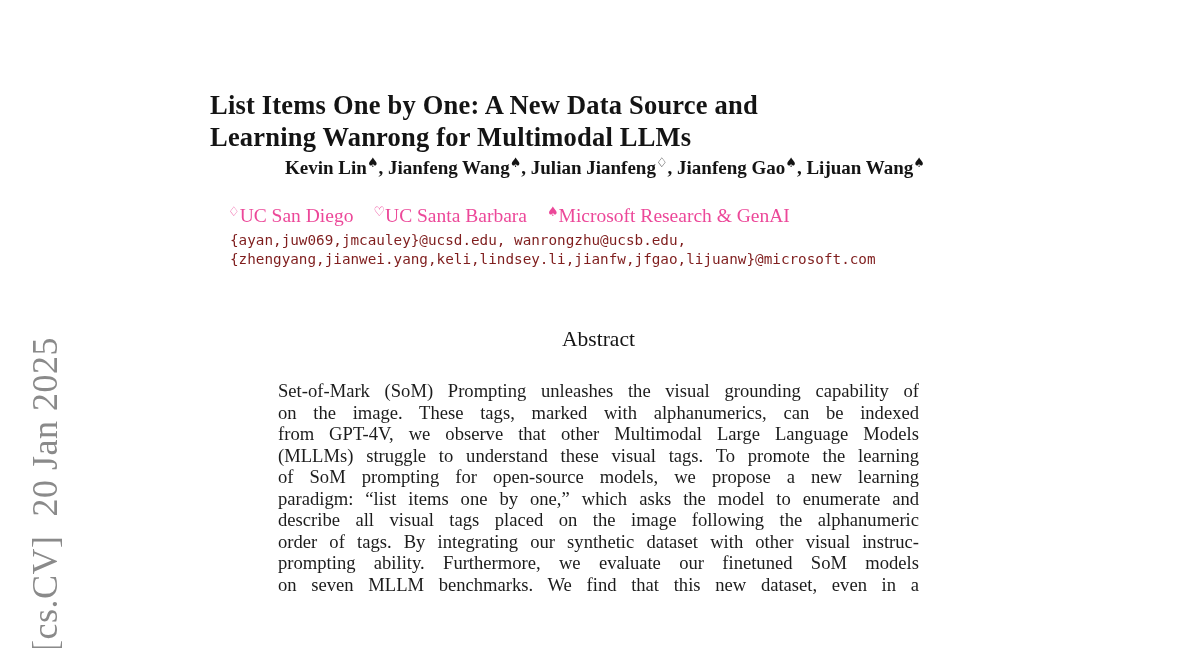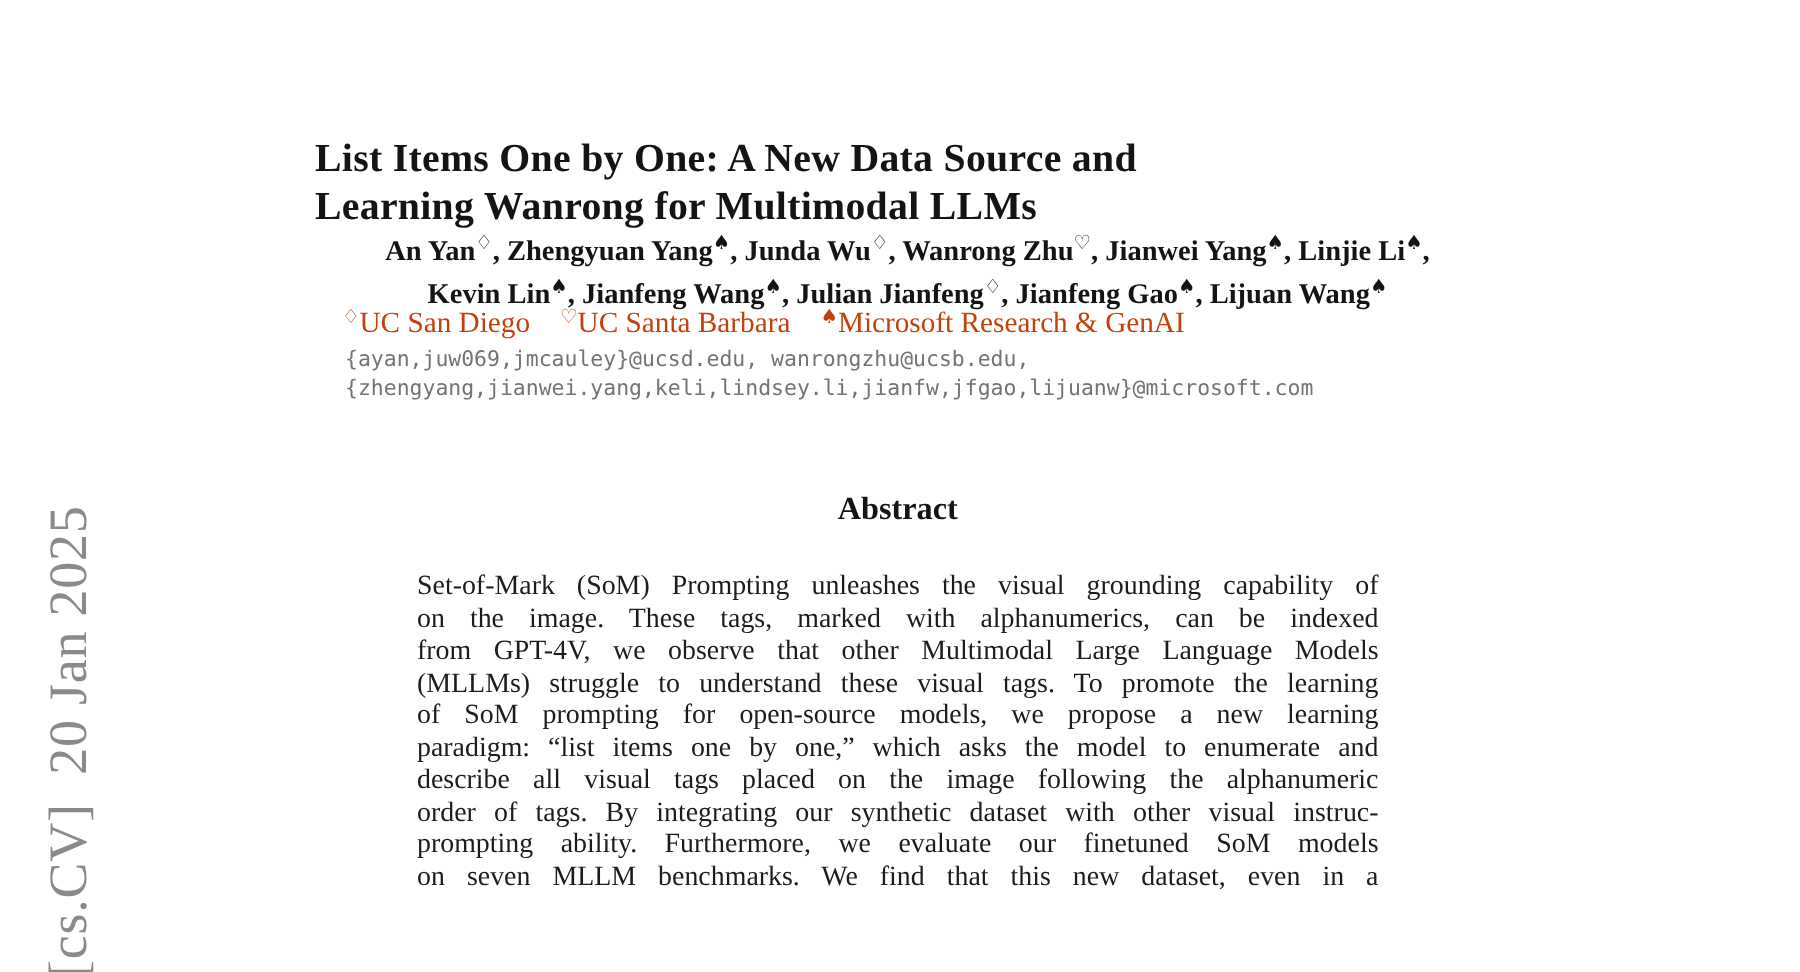--- a/index.html
+++ b/index.html
@@ -58,48 +58,48 @@
     font-size: 13px;
     vertical-align: 7px;
     font-family: "DejaVu Sans", sans-serif;
     letter-spacing: 0;
   }
   .affils {
     position: absolute;
     left: 228px;
     top: 205px;
     font-size: 19.5px;
-    color: #c2410c;
+    color: #ec4899;
     white-space: nowrap;
   }
   .affil { margin-right: 20px; }
   .affil:last-child { margin-right: 0; }
   .affil-sym {
     font-size: 13px;
     font-family: "DejaVu Sans", sans-serif;
     vertical-align: 6px;
     line-height: 0;
   }
   .emails {
     position: absolute;
     left: 230px;
     top: 231px;
     font-family: "DejaVu Sans Mono", monospace;
     font-size: 14.3px;
     line-height: 18.7px;
-    color: #737373;
+    color: #7f1d1d;
     white-space: pre;
   }
   .abstract-heading {
     position: absolute;
     left: 278px;
     width: 641px;
     top: 327px;
     text-align: center;
-    font-weight: bold;
+    font-weight: normal;
     font-size: 21.5px;
     color: #141414;
   }
   .abstract-body {
     position: absolute;
     left: 278px;
     top: 380px;
     width: 641px;
     font-size: 18.6px;
     line-height: 21.5px;
@@ -116,21 +116,20 @@
 <div class="page">
 
   <div class="arxiv-stamp">[cs.CV]  20 Jan 2025</div>
 
   <div class="title">
     <div>List Items One by One: A New Data Source and</div>
     <div>Learning Wanrong for Multimodal LLMs</div>
   </div>
 
   <div class="authors">
-    <div class="author-line"><span>An Yan</span><span class="sup-symbol">♢</span><span>, Zhengyuan Yang</span><span class="sup-symbol">♠</span><span>, Junda Wu</span><span class="sup-symbol">♢</span><span>, Wanrong Zhu</span><span class="sup-symbol">♡</span><span>, Jianwei Yang</span><span class="sup-symbol">♠</span><span>, Linjie Li</span><span class="sup-symbol">♠</span><span>,</span></div>
     <div class="author-line"><span>Kevin Lin</span><span class="sup-symbol">♠</span><span>, Jianfeng Wang</span><span class="sup-symbol">♠</span><span>, Julian Jianfeng</span><span class="sup-symbol">♢</span><span>, Jianfeng Gao</span><span class="sup-symbol">♠</span><span>, Lijuan Wang</span><span class="sup-symbol">♠</span></div>
   </div>
 
   <div class="affils"><span class="affil"><sup class="affil-sym">♢</sup><span>UC San Diego</span></span><span class="affil"><sup class="affil-sym">♡</sup><span>UC Santa Barbara</span></span><span class="affil"><sup class="affil-sym">♠</sup><span>Microsoft Research &amp; GenAI</span></span></div>
 
   <div class="emails"><div class="email-line">{ayan,juw069,jmcauley}@ucsd.edu, wanrongzhu@ucsb.edu,</div><div class="email-line">{zhengyang,jianwei.yang,keli,lindsey.li,jianfw,jfgao,lijuanw}@microsoft.com</div></div>
 
   <div class="abstract-heading">Abstract</div>
 
   <div class="abstract-body">

